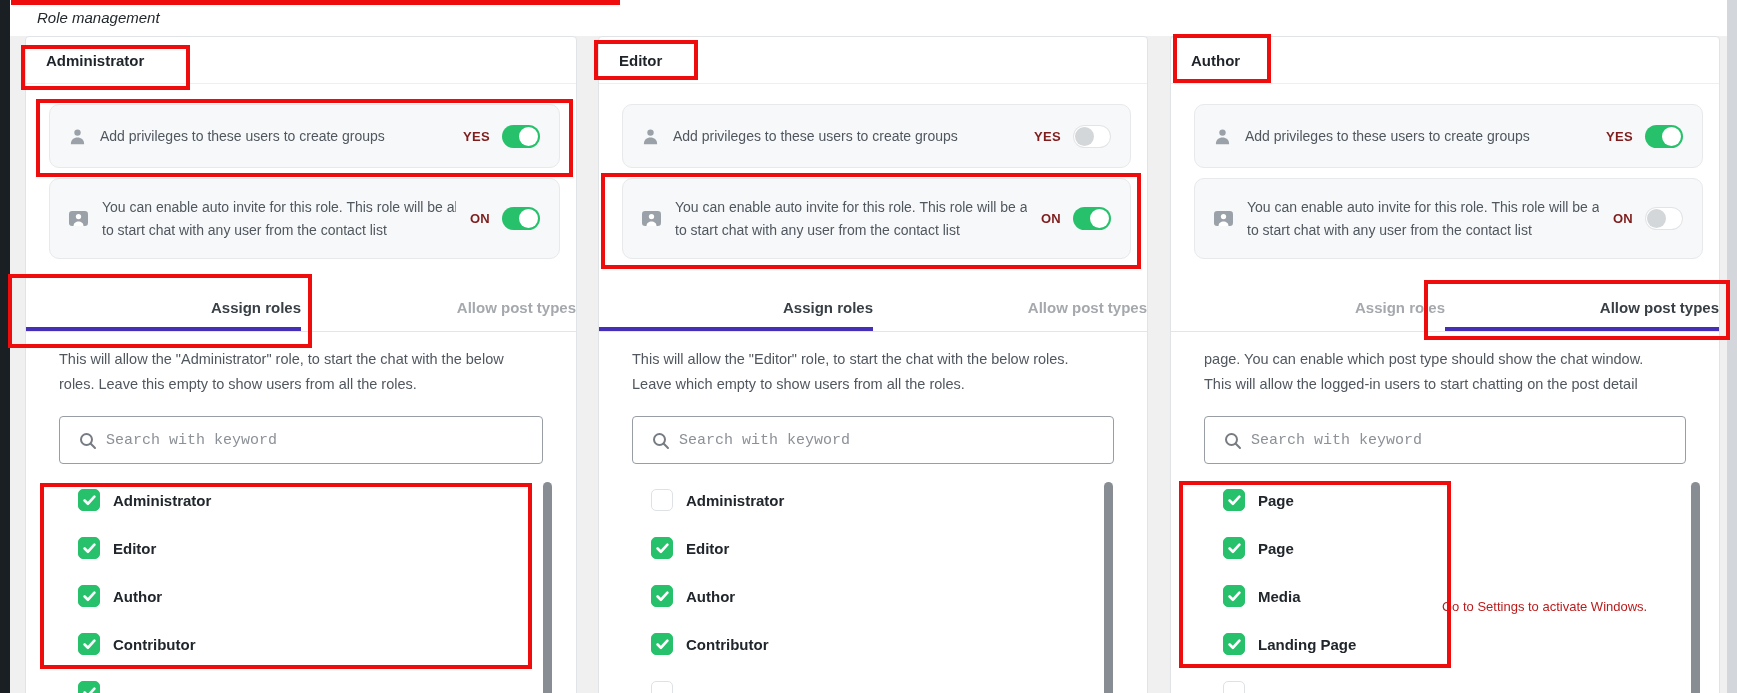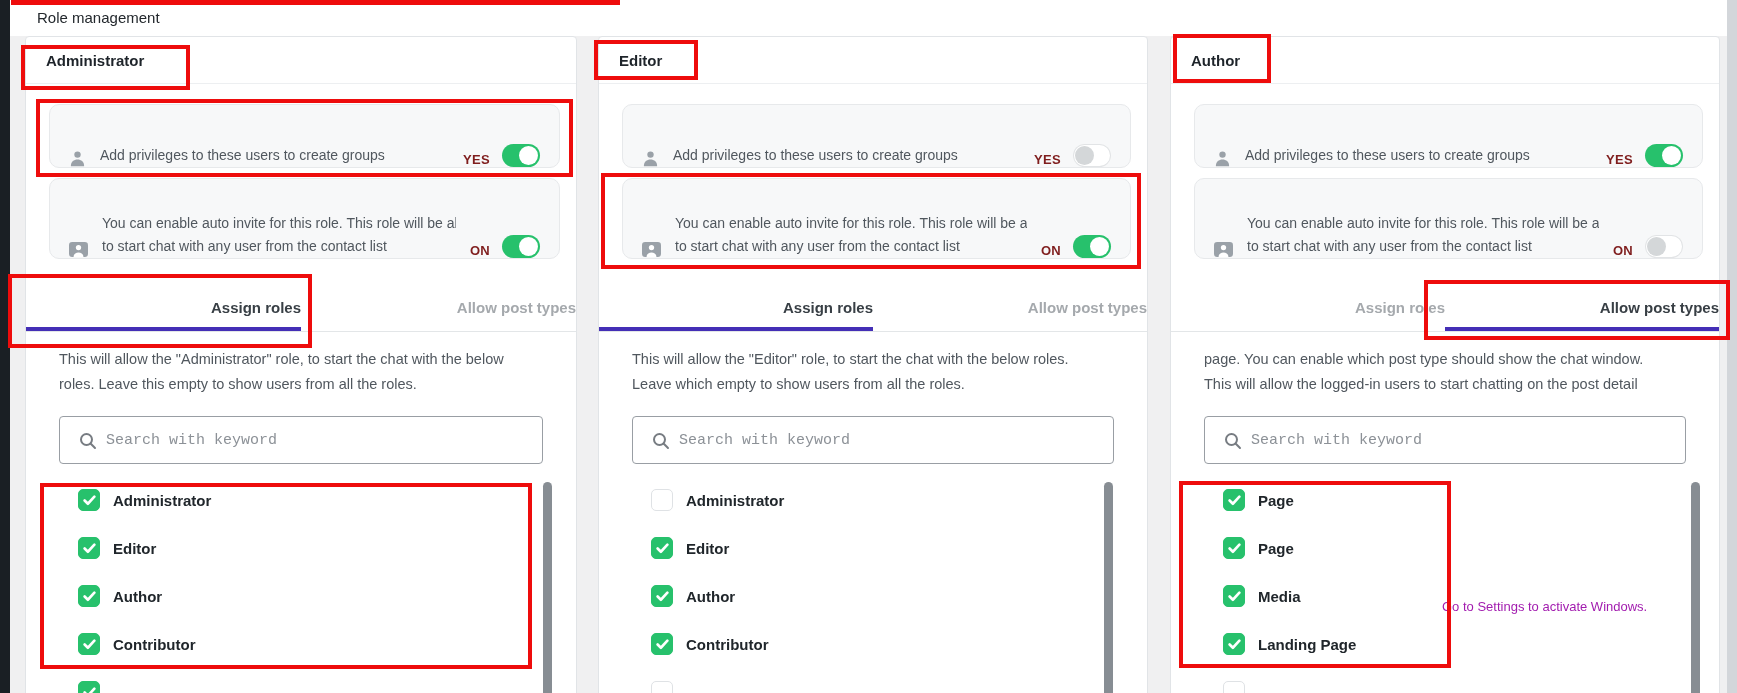--- a/index.html
+++ b/index.html
@@ -3,36 +3,36 @@
 <meta charset="utf-8">
 <style>
   * { margin:0; padding:0; box-sizing:border-box; }
   html,body { width:1737px; height:693px; }
   body {
     position:relative; overflow:hidden;
     background:#f0f0f1;
     font-family:"Liberation Sans", sans-serif;
     -webkit-font-smoothing:antialiased;
   }
-  .topbar { position:absolute; left:10px; top:0; width:1717px; height:36px; background:#fff; }
+  .topbar { position:absolute; left:10px; top:0; width:1717px; height:36px; background:#fff;font-style:italic; }
   .page-title { position:absolute; left:27px; top:9px; font-size:15px; color:#23282d; }
   .admin-rail { position:absolute; left:0; top:0; width:10px; height:693px; background:#1a1f24; z-index:6; }
   .page-scrollbar { position:absolute; right:0; top:0; width:10px; height:693px; background:#d3d6da; z-index:6; }
 
   .panel {
     position:absolute; top:36px; height:700px;
     background:#fff; border:1px solid #e1e4e7; border-radius:4px;
   }
   .panel-header { height:47px; border-bottom:1px solid #edeff1; display:flex; align-items:center; padding-left:20px; }
   .panel-title { font-size:15px; font-weight:700; color:#1e242a; }
 
   .card {
     position:absolute; left:23px; right:16px;
     background:#f7f8f9; border:1px solid #e7e9eb; border-radius:10px;
-    display:flex; align-items:flex-end; padding:0 19px 0 19px; gap:14px;
+    display:flex; align-items:center; padding:0 19px 0 19px; gap:14px;
   }
   .card-groups { top:67px; height:64px; }
   .card-invite { top:141px; height:81px; }
   .card-text { flex:1; font-size:14px; color:#50575e; line-height:23px; white-space:nowrap; overflow:hidden; }
   .card-icon { flex:0 0 auto; display:flex; }
   .state-label { font-size:13px; font-weight:700; color:#7f1d1d; letter-spacing:.3px; margin-right:-2px; }
 
   .toggle {
     position:relative; width:38px; height:23px; border-radius:12px;
     background:#fff; box-shadow:inset 0 0 0 1px #e2e4e6; cursor:pointer; flex:0 0 auto;
@@ -86,21 +86,21 @@
     background:#878d93; border-radius:5px;
   }
 
   .annotation {
     position:absolute; border:4px solid #ee0c0c; z-index:10; pointer-events:none;
   }
   .top-red-line { position:absolute; left:11px; top:0; width:609px; height:5px; background:#ee0c0c; z-index:11; }
 
   .watermark { position:absolute; left:1442px; top:599px; z-index:5; }
   .watermark .wm1 { font-size:17px; color:#b8bcc2; line-height:26px; }
-  .watermark .wm2 { font-size:13px; color:#a21caf; }
+  .watermark .wm2 { font-size:13px; color:#b91c1c; }
 </style>
 </head>
 <body>
 
 <div class="admin-rail"></div>
 <div class="topbar">
   <span class="page-title">Role management</span>
 </div>
 <div class="top-red-line"></div>
 

